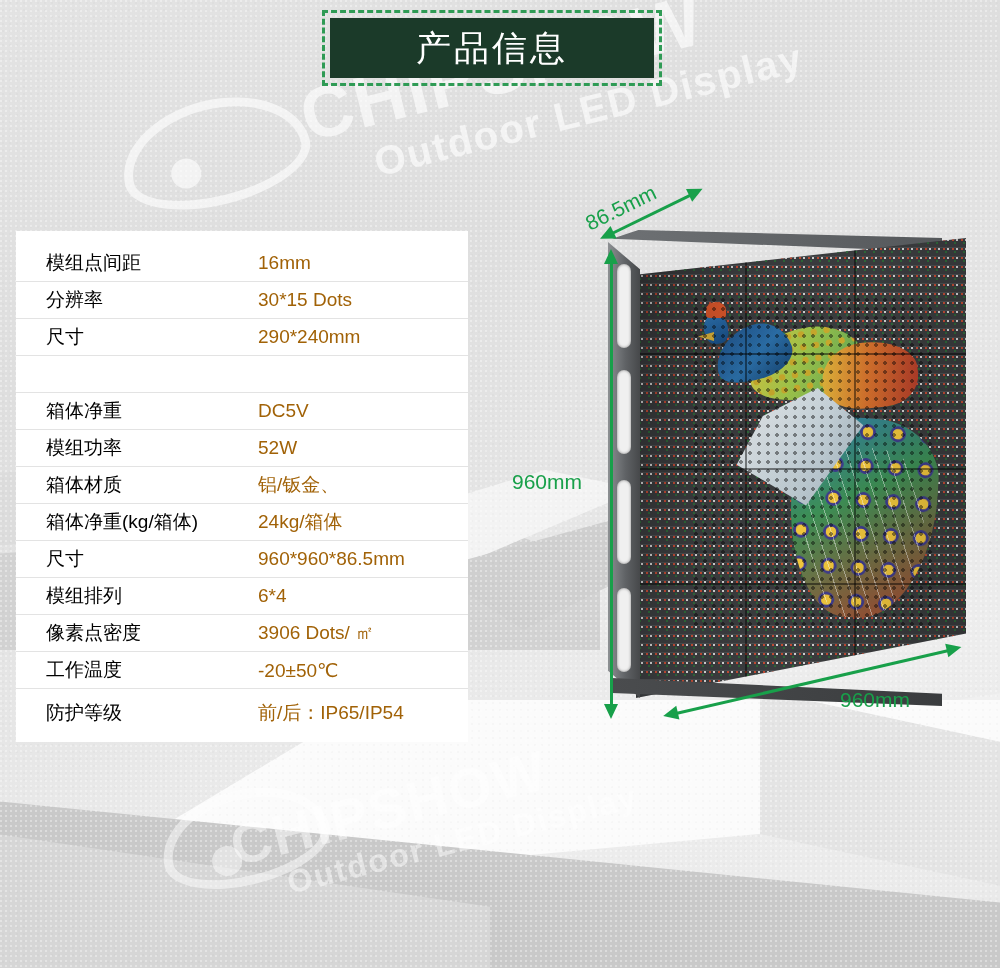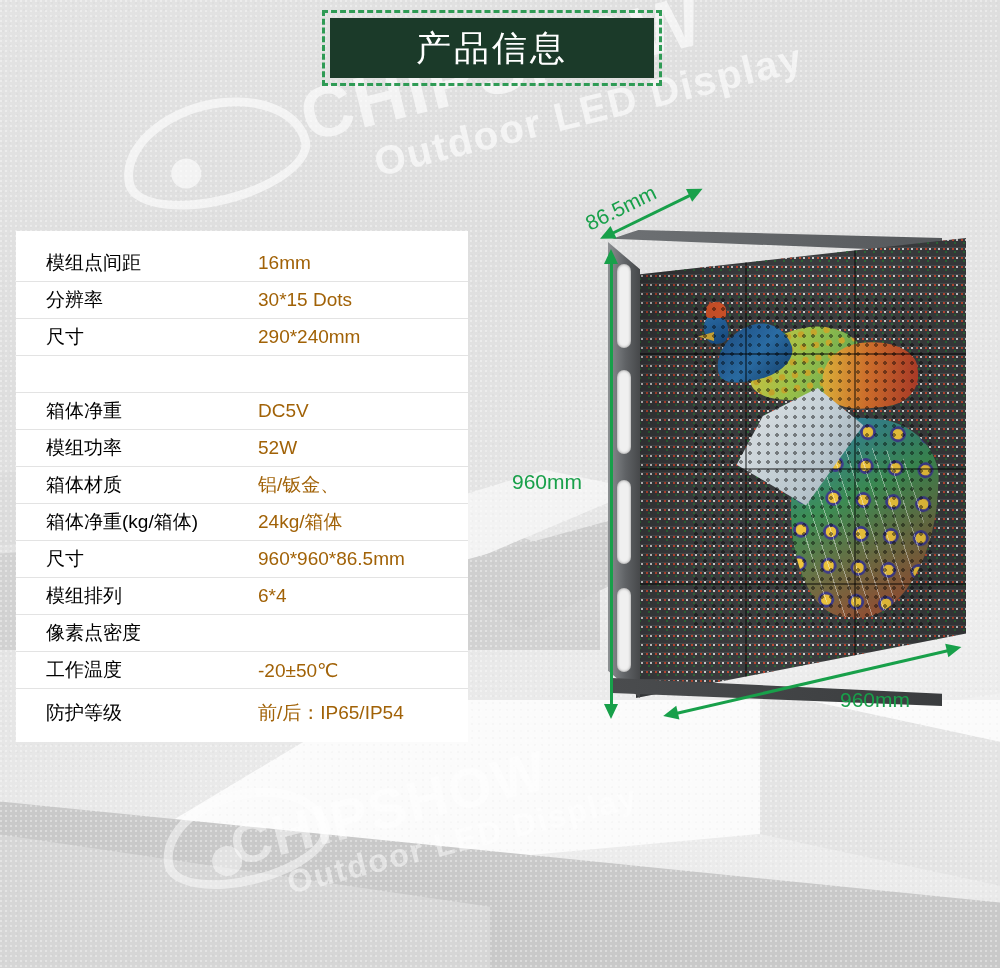--- a/index.html
+++ b/index.html
@@ -405,20 +405,21 @@
       <div class="spec-row">
         <div class="spec-label">尺寸</div>
         <div class="spec-value">960*960*86.5mm</div>
       </div>
       <div class="spec-row">
         <div class="spec-label">模组排列</div>
         <div class="spec-value">6*4</div>
       </div>
       <div class="spec-row">
         <div class="spec-label">像素点密度</div>
+        <div class="spec-value">3906 Dots/ ㎡</div>
       </div>
       <div class="spec-row">
         <div class="spec-label">工作温度</div>
         <div class="spec-value">-20±50℃</div>
       </div>
       <div class="spec-row">
         <div class="spec-label">防护等级</div>
         <div class="spec-value">前/后：IP65/IP54</div>
       </div>
     </div>

